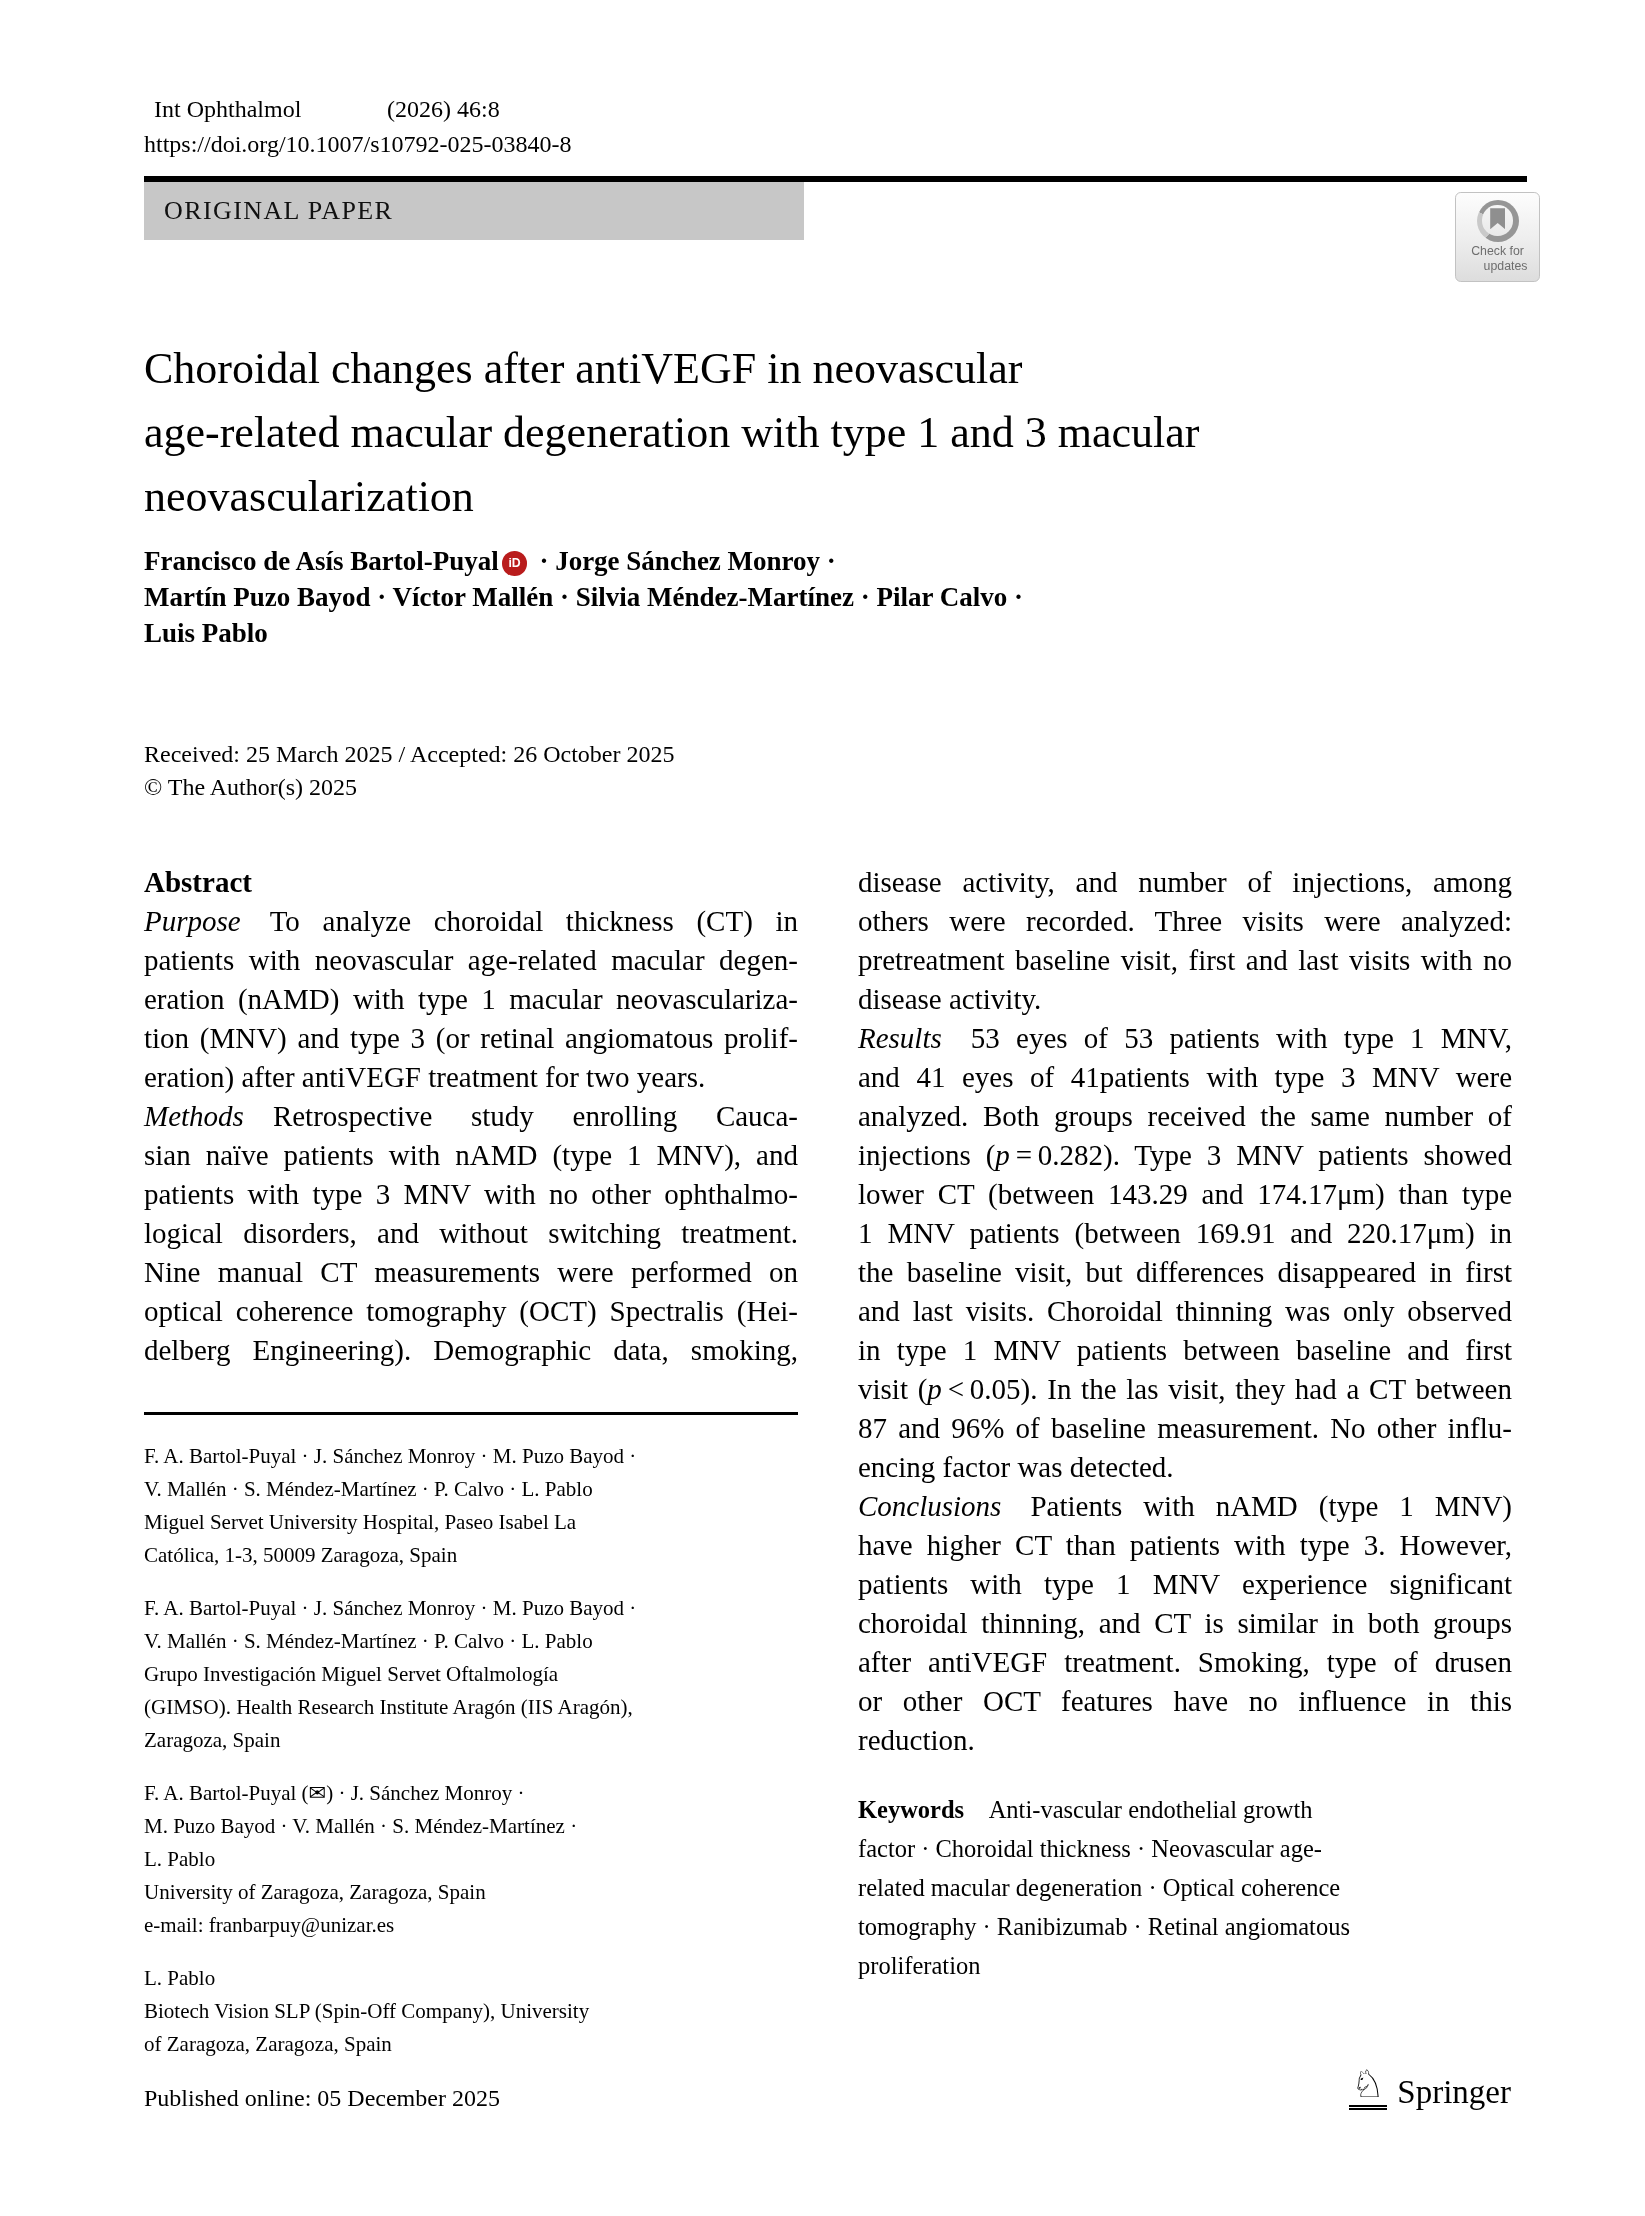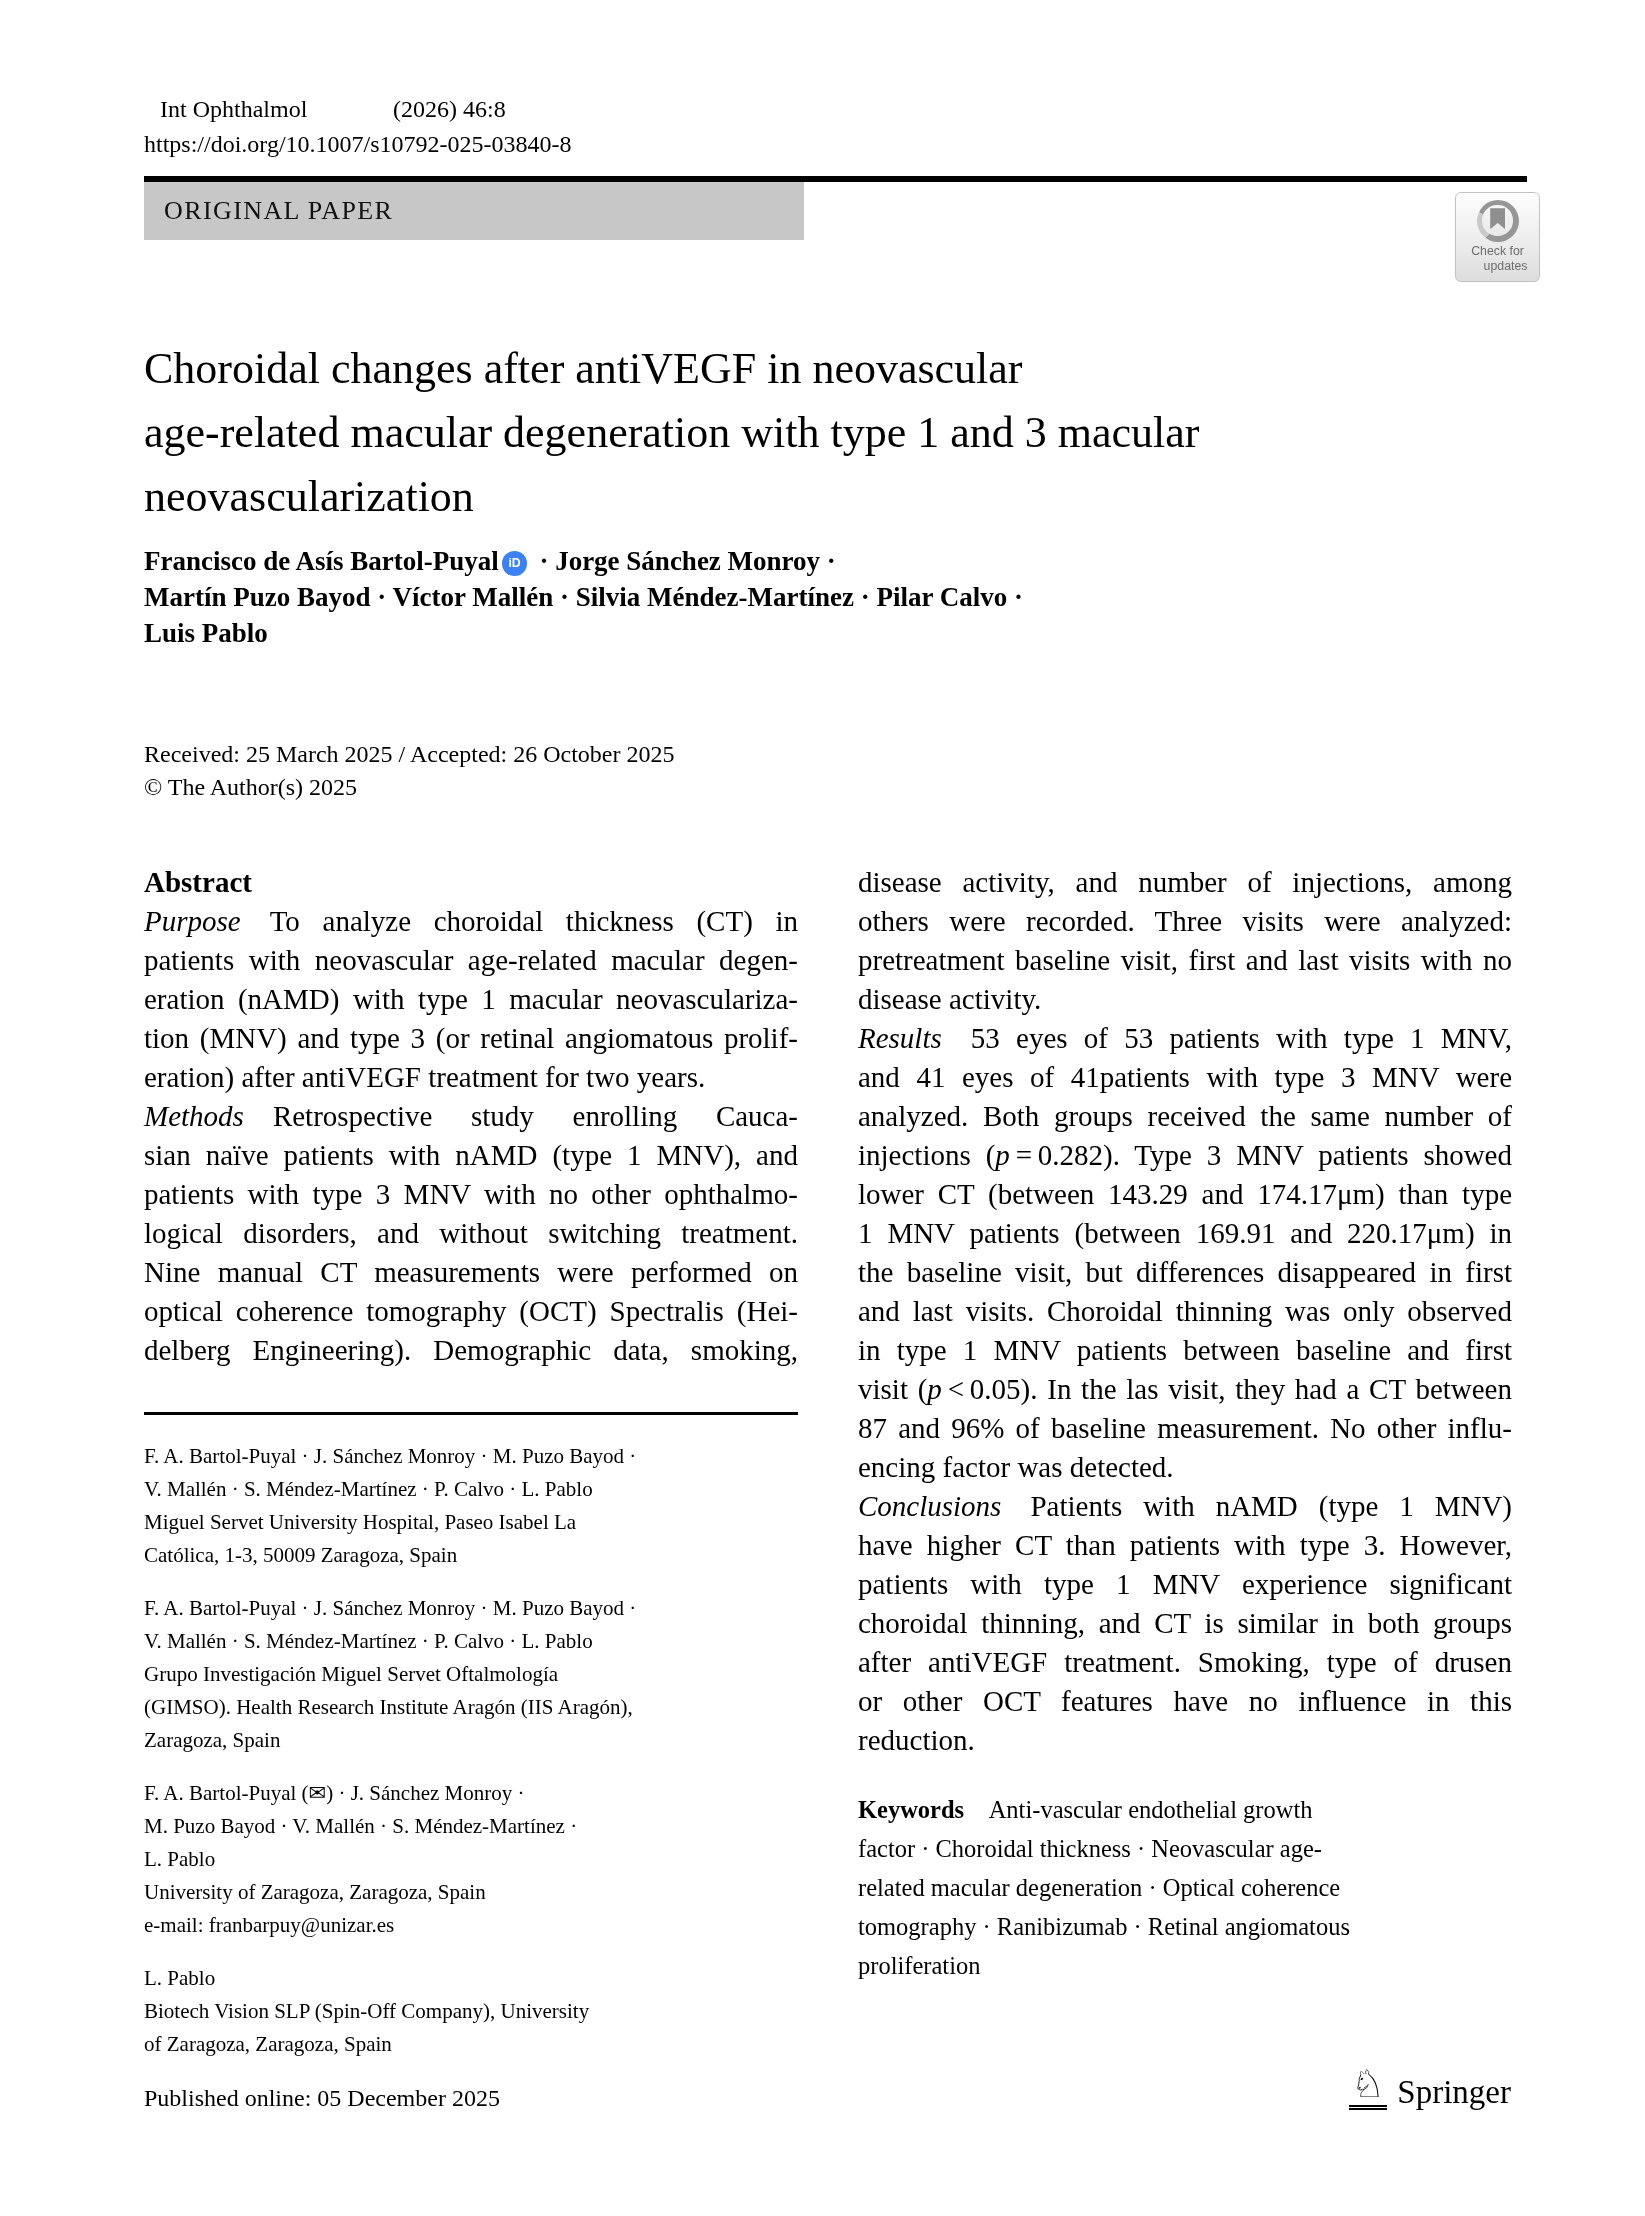--- a/index.html
+++ b/index.html
@@ -1,21 +1,21 @@
 <!DOCTYPE html>
 <html style="font-size:11.6px"><head>
 <meta charset="utf-8">
 <style>
   html,body{margin:0;padding:0;background:#888;}
   .page{
     position:relative; width:1645px; height:2216px; background:#ffffff;
     font-family:"Liberation Serif", serif; color:#000; overflow:hidden;
   }
   
-  .masthead{position:absolute; left:160px; top:92px; font-size:24px; line-height:35px;}
+  .masthead{position:absolute; left:154px; top:92px; font-size:24px; line-height:35px;}
   .masthead .journal{display:inline-block; min-width:233px;}
   .doi-line{position:absolute; left:144px; top:131px; font-size:24px;}
   
   .top-rule{position:absolute; left:144px; top:176px; width:1383px; height:5.8px; background:#000;}
   .section-bar{position:absolute; left:144px; top:182px; width:660px; height:58px; background:#c7c7c7;}
   .section-bar .lbl{margin-left:20px; line-height:58px; font-size:26px; letter-spacing:1.4px; color:#111;}
   
   .badge{position:absolute; left:1443px; top:192px; width:85px; height:90px;
     border:0.7px solid #c2c2c2; border-radius:5.8px;
     background:linear-gradient(180deg,#fdfdfd 0%,#ededed 55%,#dddddd 100%);
@@ -76,21 +76,21 @@
     <div class="txt" style="color: rgb(110, 110, 110); padding-left: 16px;">updates</div>
   </div>
 
   <div class="title">
       <div class="ln">Choroidal changes after antiVEGF in neovascular</div>
       <div class="ln">age-related macular degeneration with type 1 and 3 macular</div>
       <div class="ln">neovascularization</div>
     </div>
 
   <div class="authors">
-    <div><span>Francisco de Asís Bartol-Puyal</span><span class="orcid" style="background: #3b82f6;">iD</span><span> · Jorge Sánchez Monroy ·</span></div>
+    <div><span>Francisco de Asís Bartol-Puyal</span><span class="orcid" style="background: #b91c1c;">iD</span><span> · Jorge Sánchez Monroy ·</span></div>
     <div>Martín Puzo Bayod · Víctor Mallén · Silvia Méndez-Martínez · Pilar Calvo ·</div>
     <div>Luis Pablo</div>
   </div>
 
   <div class="dates">
     <div>Received: 25 March 2025 / Accepted: 26 October 2025</div>
     <div>© The Author(s) 2025</div>
   </div>
 
   <div class="col col-left">

